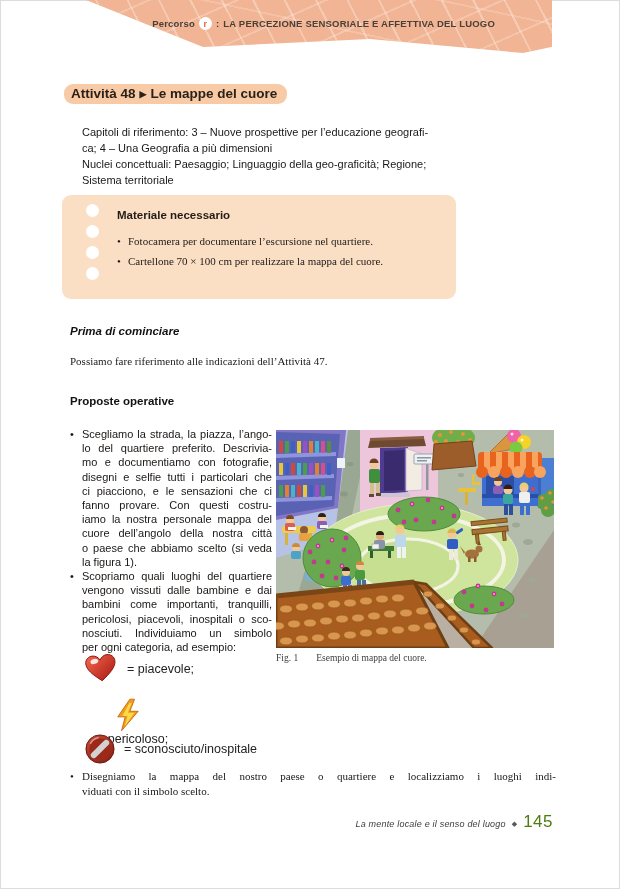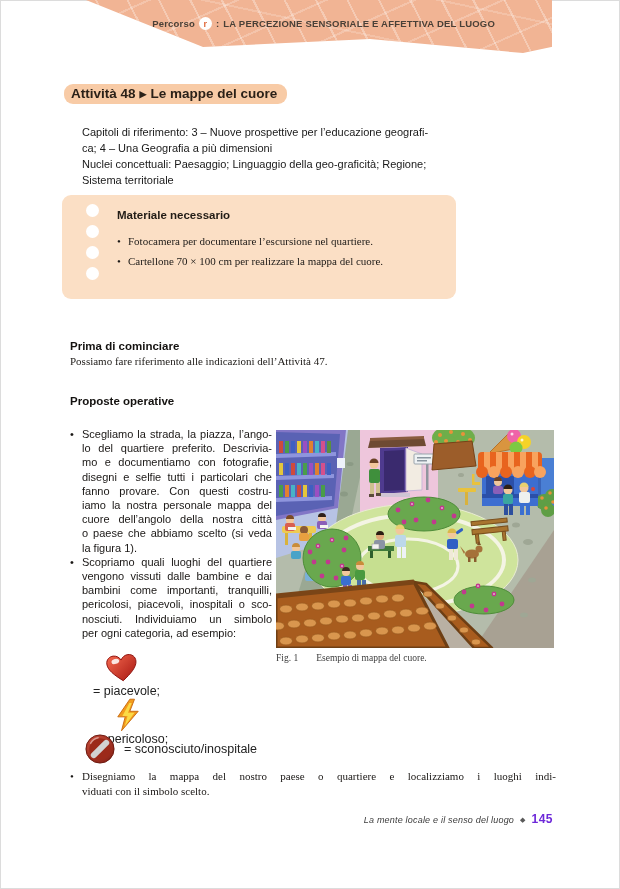--- a/index.html
+++ b/index.html
@@ -31,21 +31,21 @@
     background:var(--materials-box-bg,#fbdfc5);border-radius:9px;}
   .hole{position:absolute;left:24px;width:13px;height:13px;border-radius:50%;background:#fff;}
   .materials-title{position:absolute;top:14px;left:55px;font-size:11.5px;font-weight:700;color:#221c16;}
   .materials-list{position:absolute;top:36px;left:55px;font-family:"Liberation Serif",serif;
     font-size:11px;line-height:20px;color:#1d1a17;}
   .materials-list .mi{position:relative;padding-left:11px;}
   .materials-list .mi::before{content:"\2022";position:absolute;left:0;top:0;}
 
   
   .h2{position:absolute;left:70px;font-size:11.5px;font-weight:700;color:#141210;}
-  .h-before{top:340px;} .h-operative{top:395px;}
+  .h-before{top:325px;font-style:italic;} .h-operative{top:395px;}
   .p-body{position:absolute;left:70px;top:355px;font-family:"Liberation Serif",serif;
     font-size:11px;color:#1d1a17;}
 
   
   .op-col{position:absolute;top:427px;left:70px;width:202px;font-family:Liberation Sans, sans-serif;
     font-size:11px;line-height:14.2px;color:#1a1715;}
   .op-bullet{position:relative;padding-left:12px;}
   .op-bullet::before{content:"\2022";position:absolute;left:0;top:0;}
   .jl{text-align:justify;text-align-last:justify;}
   .pl{text-align:left;}
@@ -53,34 +53,34 @@
   
   .figure{position:absolute;top:430px;left:276px;width:278px;height:218px;}
   .fig-caption{position:absolute;top:653px;left:276px;width:278px;
     font-family:"Liberation Serif",serif;font-size:9.5px;color:#3c3c3c;}
   .fig-caption .cap-text{margin-left:18px;}
 
   
   .legend-row{position:absolute;left:84px;display:flex;align-items:center;}
   .legend-row .ic{flex:0 0 auto;}
   .legend-label{margin-left:9px;font-size:12.5px;color:#222;}
-  .lr1{top:653px;flex-direction:column;} .lr2{top:698px;flex-direction:column;} .lr3{top:734px;}
+  .lr1{top:653px;} .lr2{top:698px;flex-direction:column;} .lr3{top:734px;}
 
   
   .final-bullet{position:absolute;top:769px;left:70px;width:486px;
     font-family:"Liberation Serif",serif;font-size:11px;line-height:14.5px;color:#1a1715;}
   .final-bullet .l1{position:relative;padding-left:12px;text-align:justify;text-align-last:justify;}
   .final-bullet .l1::before{content:"\2022";position:absolute;left:0;top:0;}
   .final-bullet .l2{padding-left:12px;}
 
   
   .footer{position:absolute;top:812px;right:67px;display:flex;align-items:baseline;gap:6px;margin-left:46px;}
   .footer .book{font-style:italic;font-size:9px;color:#3c3c3c;letter-spacing:.2px;}
   .footer .diamond{font-size:7px;color:#5a5a5a;position:relative;top:-1px;}
-  .footer .pageno{font-size:12px;color:#6d28d9;font-weight:700;letter-spacing:.5px;}
+  .footer .pageno{font-size:17px;color:#4d7c0f;font-weight:400;letter-spacing:.5px;}
 </style>
 </head>
 <body>
 
 <div class="page">
 
   <div class="banner">
     <div class="banner-text">
       <span>Percorso</span>
       <span class="r-badge">r</span>
@@ -116,20 +116,21 @@
   <div class="p-body">Possiamo fare riferimento alle indicazioni dell’Attività 47.</div>
 
   <div class="h2 h-operative">Proposte operative</div>
 
   <div class="op-col">
     <div class="op-bullet">
       <div class="jl">Scegliamo la strada, la piazza, l’ango-</div>
       <div class="jl">lo del quartiere preferito. Descrivia-</div>
       <div class="jl">mo e documentiamo con fotografie,</div>
       <div class="jl">disegni e selfie tutti i particolari che</div>
+      <div class="jl">ci piacciono, e le sensazioni che ci</div>
       <div class="jl">fanno provare. Con questi costru-</div>
       <div class="jl">iamo la nostra personale mappa del</div>
       <div class="jl">cuore dell’angolo della nostra città</div>
       <div class="jl">o paese che abbiamo scelto (si veda</div>
       <div class="pl">la figura 1).</div>
     </div>
     <div class="op-bullet">
       <div class="jl">Scopriamo quali luoghi del quartiere</div>
       <div class="jl">vengono vissuti dalle bambine e dai</div>
       <div class="jl">bambini come importanti, tranquilli,</div>

